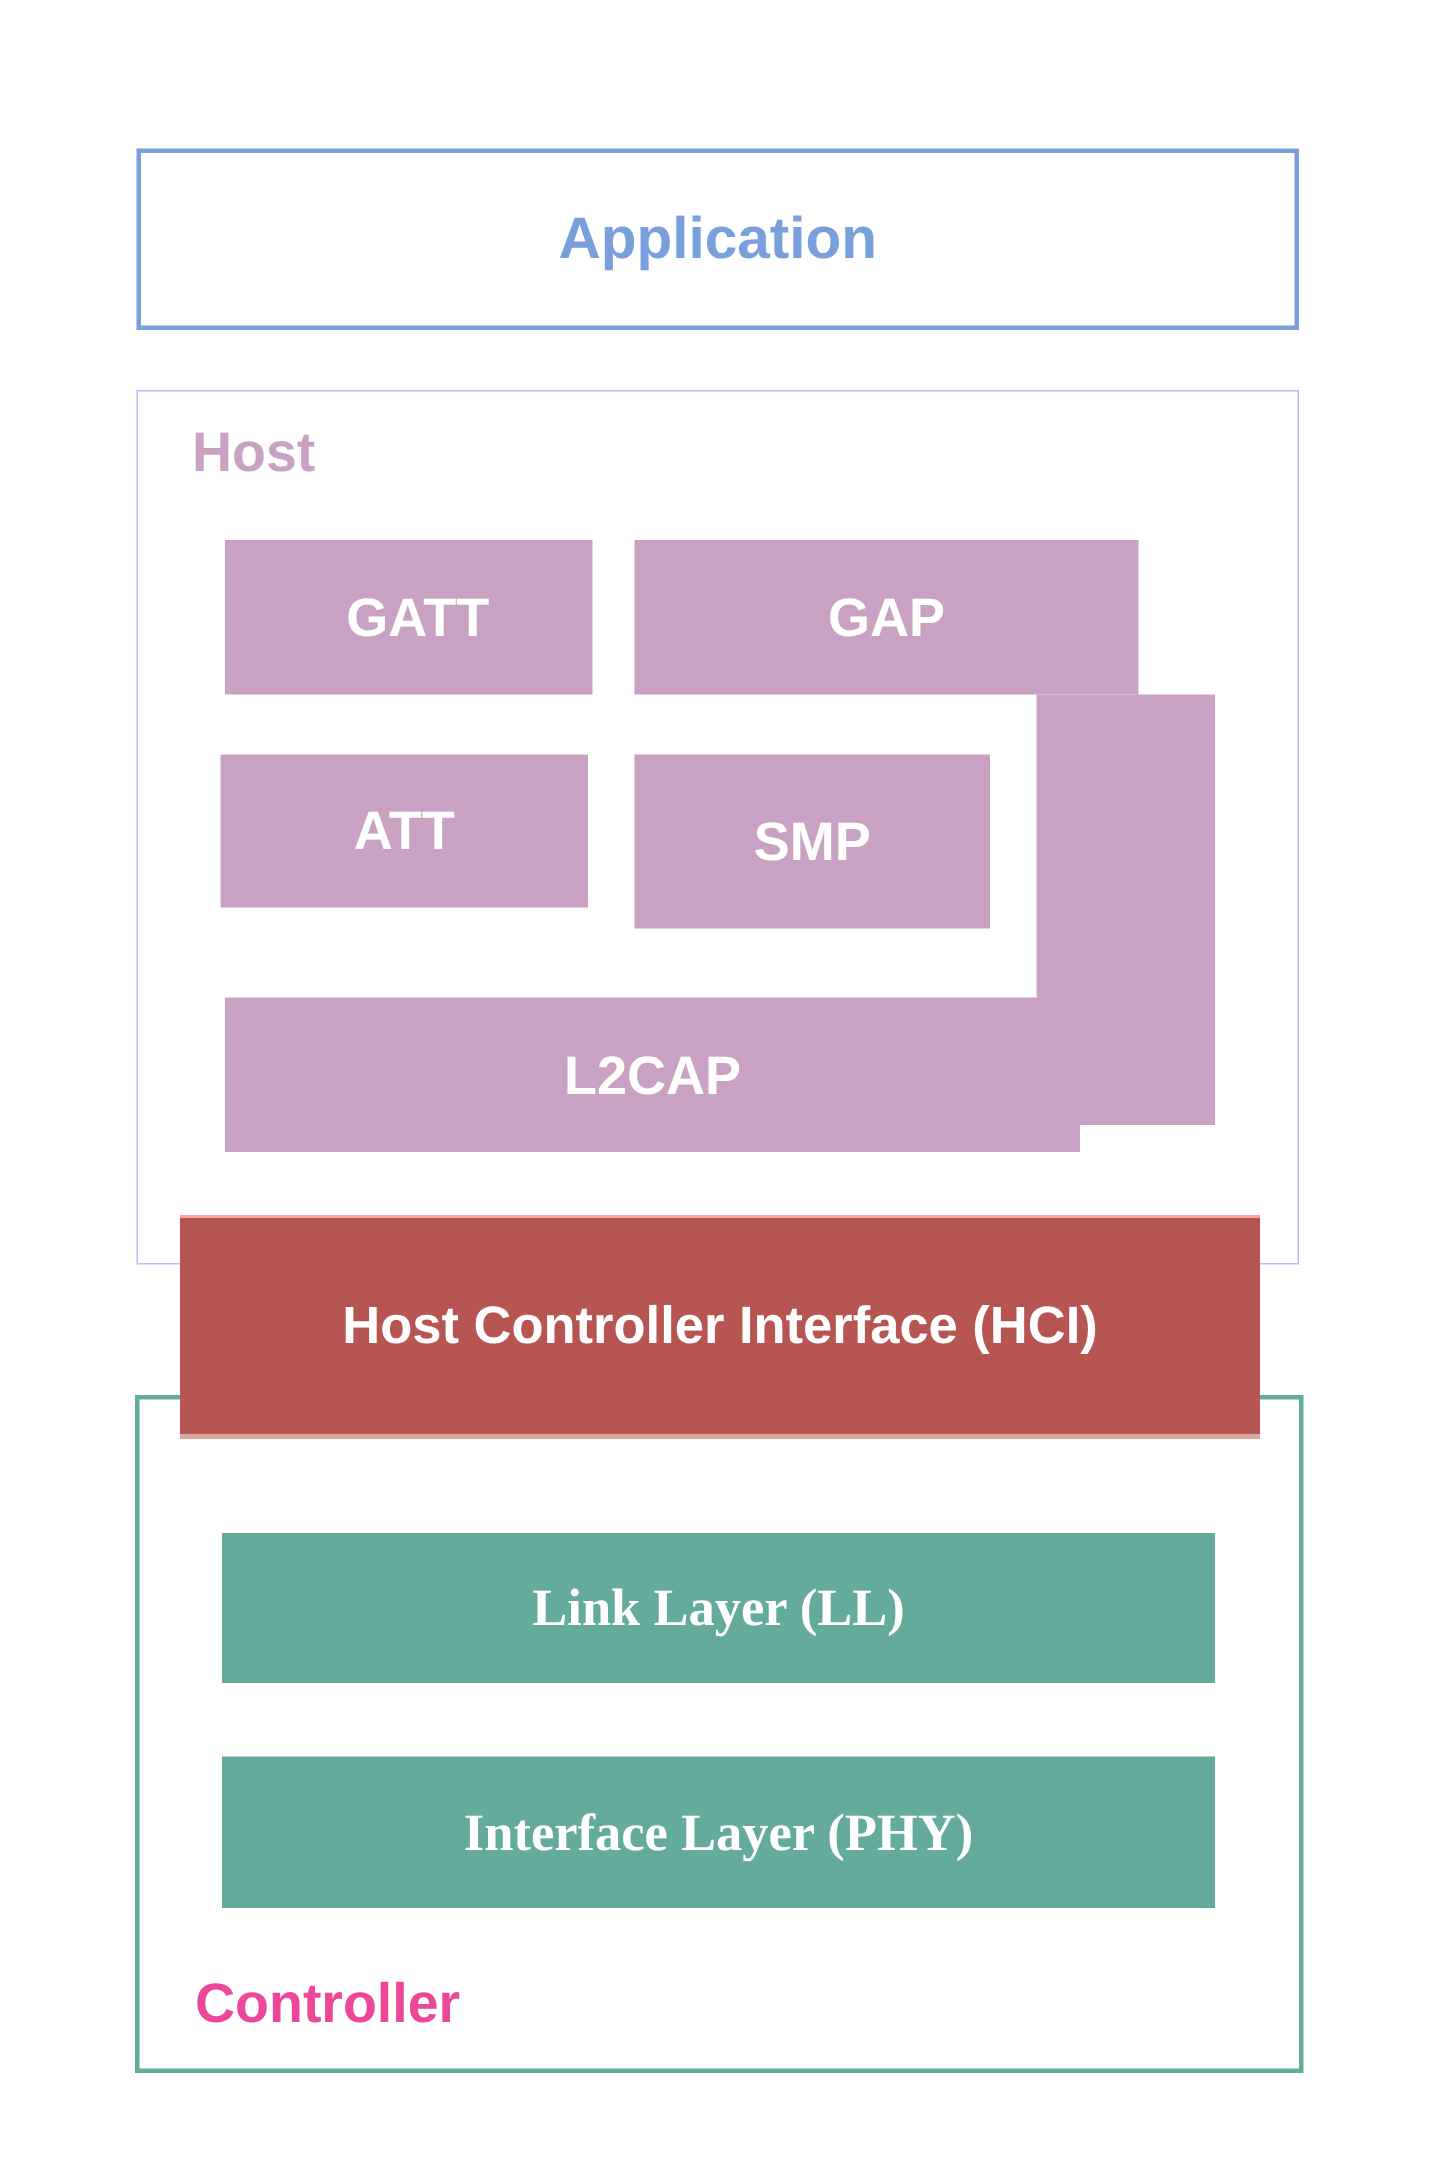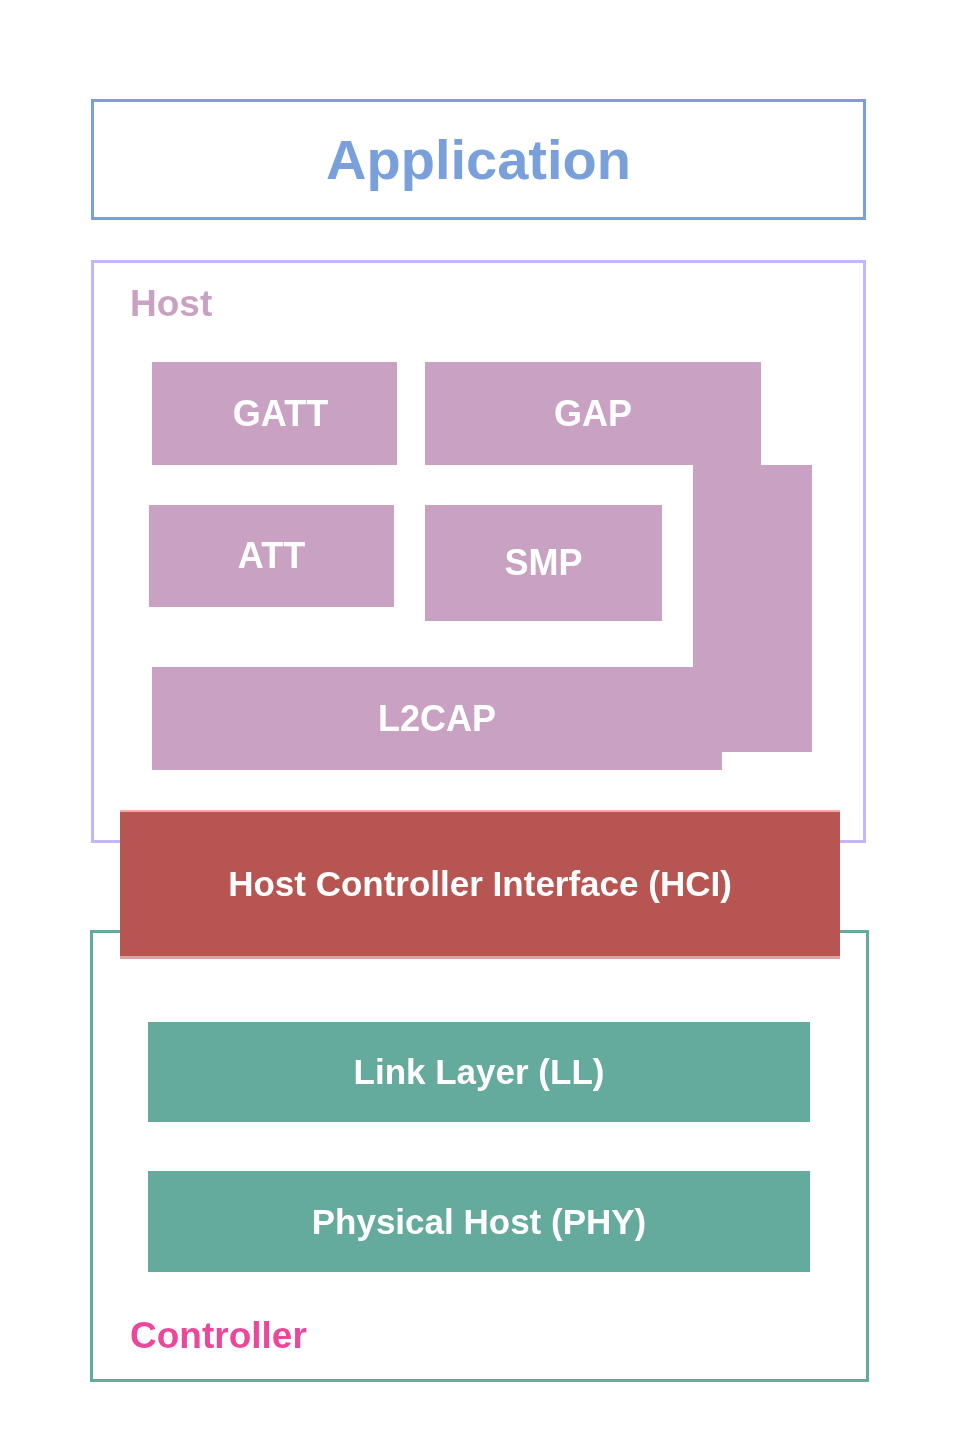--- a/index.html
+++ b/index.html
@@ -18,27 +18,27 @@
     align-items: center;
     justify-content: center;
     text-align: center;
   }
 
   
   .app-box {
     left: 91px; top: 99px; width: 775px; height: 121px;
     border: 3px solid #7aa0db;
     color: #7aa0db;
-    font-size: 56px;
+    font-size: 39px;
   }
 
   
   .host-box {
     left: 91px; top: 260px; width: 775px; height: 583px;
-    border: 3px solid #c4b5fd;
+    border: 1px solid #c4b5fd;
   }
   .host-label {
     position: absolute;
     left: 36px; top: 20px;
     font-size: 37px;
     color: #c9a2c3;
   }
 
   
   .mauve {
@@ -66,20 +66,21 @@
 
   
   .controller-box {
     left: 90px; top: 930px; width: 779px; height: 452px;
     border: 3px solid #64aa9d;
   }
   .teal {
     background: #64aa9d;
     color: #ffffff;
     font-size: 35px;
+    font-family: Liberation Serif, serif;
   }
   .ll  { left: 55px; top: 89px;  width: 662px; height: 100px; }
   .phy { left: 55px; top: 238px; width: 662px; height: 101px; }
   .controller-label {
     position: absolute;
     left: 37px; bottom: 22px;
     font-size: 37px;
     color: #ec4899;
   }
 </style>
@@ -120,19 +121,19 @@
   <div class="abs center hci-box">
     <span>Host Controller Interface (HCI)</span>
   </div>
 
   <div class="abs controller-box">
     <div class="abs center teal ll">
       <span>Link Layer (LL)</span>
     </div>
 
     <div class="abs center teal phy">
-      <span>Physical Host (PHY)</span>
+      <span>Interface Layer (PHY)</span>
     </div>
 
     <span class="controller-label">Controller</span>
   </div>
 
 </div>
 
 </body></html>

